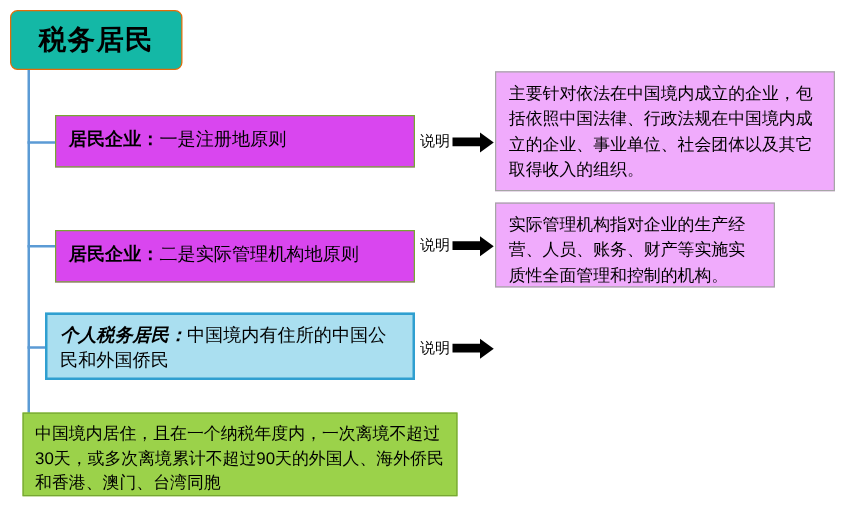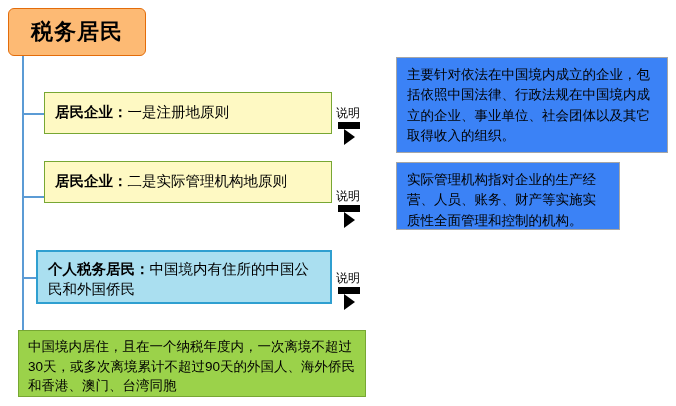--- a/index.html
+++ b/index.html
@@ -22,35 +22,35 @@
     position: absolute;
     box-sizing: border-box;
   }
 
   
   .root-box {
     left: 8px;
     top: 8px;
     width: 138px;
     height: 48px;
-    background: #fdba74;
+    background: #14b8a6;
     border: 1px solid #e36c0a;
     border-radius: 6px;
     display: flex;
     align-items: center;
     justify-content: center;
     font-size: 22px;
     font-weight: bold;
     color: #000000;
     letter-spacing: 1px;
   }
 
   
   .green-box {
-    background: #fef9c3;
+    background: #d946ef;
     border: 1px solid #77a733;
     display: flex;
     align-items: center;
     padding: 6px 10px;
     font-size: 14.5px;
     color: #000000;
     line-height: 1.35;
   }
   .green-box .lead {
     font-weight: bold;
@@ -60,60 +60,60 @@
   .blue-box {
     background: #aadff0;
     border: 2px solid #2f9fd0;
     padding: 7px 10px;
     font-size: 14.5px;
     color: #000000;
     line-height: 1.4;
   }
   .blue-box .lead {
     font-weight: bold;
+    font-style: italic;
   }
 
   
   .note-box {
     left: 18px;
     top: 330px;
     width: 348px;
     height: 67px;
     background: #9bd24a;
     border: 1px solid #77a733;
     padding: 6px 9px;
     font-size: 13.5px;
     line-height: 1.45;
     color: #000000;
   }
 
   
   .grey-box {
-    background: #3b82f6;
+    background: #f0abfc;
     border: 1px solid #a6a6a6;
     padding: 7px 10px;
     font-size: 13.5px;
     line-height: 1.5;
     color: #000000;
   }
 
   
   .line {
     position: absolute;
     background: #5b9bd5;
   }
   .vline { width: 2px; }
   .hline { height: 2px; }
 
   
   .arrow-wrap {
     position: absolute;
     display: flex;
     align-items: center;
-    flex-direction: column;
   }
   .arrow-label {
     font-size: 12px;
     color: #000000;
     white-space: nowrap;
     margin-right: 2px;
   }
   .arrow-shaft {
     height: 7px;
     background: #000000;
@@ -151,21 +151,21 @@
   <div class="arrow-wrap" style="left:336px; top:105px;">
     <span class="arrow-label">说明</span>
     <span class="arrow-shaft" style="width:22px;"></span>
     <span class="arrow-head"></span>
   </div>
 
   <div class="node grey-box" style="left:396px; top:57px; width:272px; height:96px;">
     <span>主要针对依法在中国境内成立的企业，包括依照中国法律、行政法规在中国境内成立的企业、事业单位、社会团体以及其它取得收入的组织。</span>
   </div>
 
-  <div class="node green-box" style="left:44px; top:161px; width:288px; height:42px;">
+  <div class="node green-box" style="left:44px; top:184px; width:288px; height:42px;">
     <span>
       <span class="lead">居民企业：</span><span>二是实际管理机构地原则</span>
     </span>
   </div>
 
   <div class="arrow-wrap" style="left:336px; top:188px;">
     <span class="arrow-label">说明</span>
     <span class="arrow-shaft" style="width:22px;"></span>
     <span class="arrow-head"></span>
   </div>

